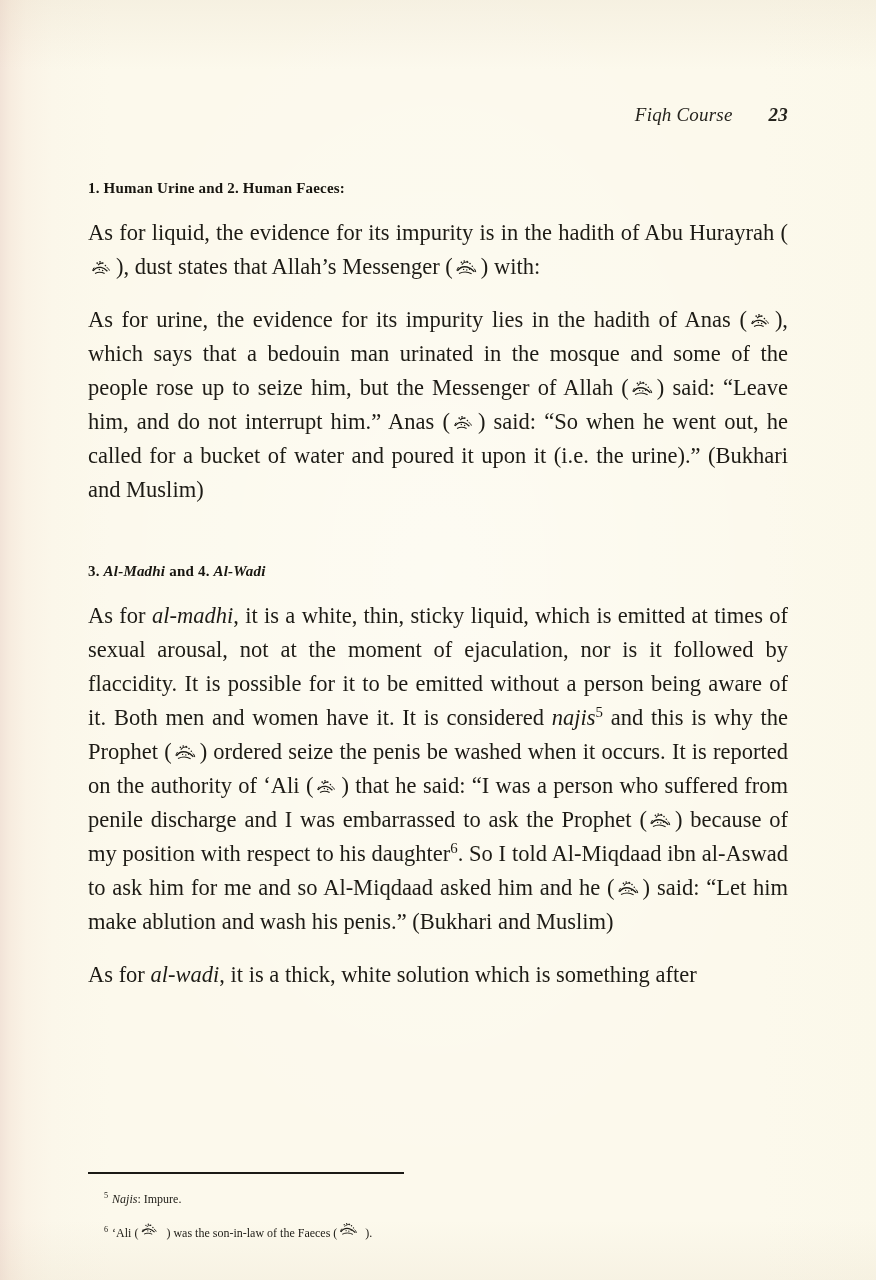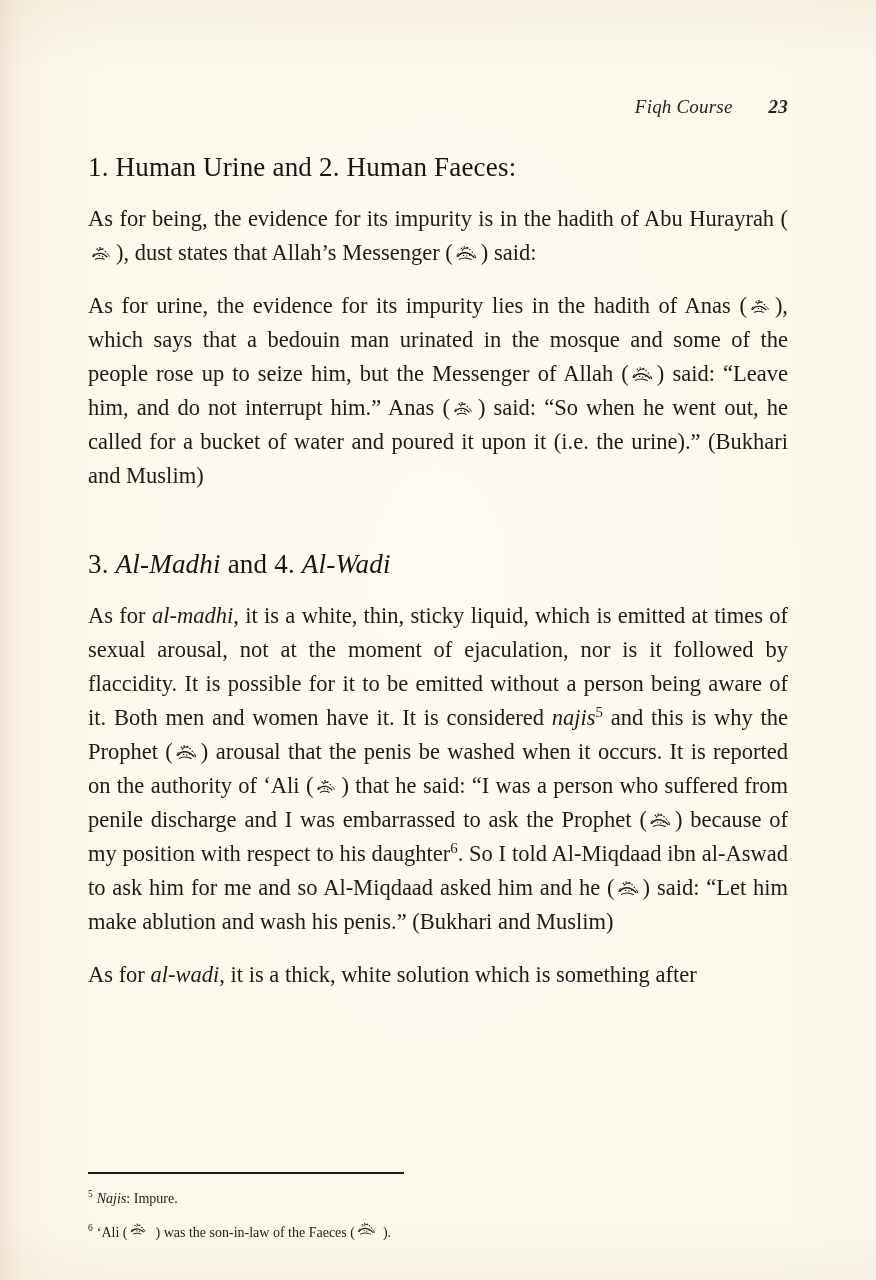--- a/index.html
+++ b/index.html
@@ -38,21 +38,21 @@
     pointer-events: none;
     background:
       radial-gradient(ellipse at 50% 45%, rgba(255,255,255,0.35) 0%, rgba(255,255,255,0) 62%),
       linear-gradient(to bottom, rgba(214,196,168,0.16) 0px, rgba(214,196,168,0) 70px),
       linear-gradient(to top, rgba(214,196,168,0.13) 0px, rgba(214,196,168,0) 60px);
   }
 
   .content {
     position: relative;
     z-index: 2;
-    padding: 0 88px 0 88px;
+    padding: 8px 88px 0 88px;
   }
 
   
   .running-head {
     padding-top: 96px;
     text-align: right;
     font-size: 19px;
     letter-spacing: 0.2px;
     height: 28px;
   }
@@ -61,23 +61,23 @@
     color: #26241e;
   }
   .running-head .folio {
     font-style: italic;
     font-weight: bold;
     margin-left: 36px;
     color: #26241e;
   }
 
   h2.section-heading {
-    font-size: 27px;
-    font-weight: normal;
-    margin: 28px 0 0 0;
+    font-size: 15px;
+    font-weight: bold;
+    margin: 48px 0 0 0;
     letter-spacing: 0.2px;
     color: #17150f;
   }
   h2.section-heading .it {
     font-style: italic;
   }
   h2.heading-2 {
     margin-top: 56px;
   }
 
@@ -130,23 +130,23 @@
     z-index: 2;
   }
   .footnote-rule {
     width: 316px;
     height: 0;
     border: 0;
     border-top: 2.2px solid #1b1a15;
     margin: 0 0 10px 0;
   }
   p.footnote {
-    font-size: 14px;
+    font-size: 12px;
     line-height: 30px;
-    margin: 0 0 4px 0;
+    margin: 0 0 4px 16px;
     color: #1d1b15;
   }
   p.footnote sup {
     font-size: 0.68em;
     vertical-align: super;
     line-height: 0;
     margin-right: 4px;
   }
 </style>
 </head>
@@ -157,21 +157,21 @@
   <div class="content">
 
     <div class="running-head">
       <span class="title">Fiqh Course</span><span class="folio">23</span>
     </div>
 
     <h2 class="section-heading">
       <span>1. Human Urine and 2. Human Faeces:</span>
     </h2>
 
-    <p class="body-text"><span>As for being, the evidence for its impurity is in the hadith of Abu Hurayrah (</span><span class="honorific"><svg width="26" height="20" viewBox="0 0 26 20">
+    <p class="body-text"><span>As for liquid, the evidence for its impurity is in the hadith of Abu Hurayrah (</span><span class="honorific"><svg width="26" height="20" viewBox="0 0 26 20">
             <g fill="#1d1b15">
               <path d="M4 13c2-3 5-4 8-3.6 2.6.4 4.6 2 6.4 3.8" stroke="#1d1b15" stroke-width="1.3" fill="none"></path>
               <path d="M6 15.4c3-1.4 6.6-1.4 9.6.2" stroke="#1d1b15" stroke-width="1.1" fill="none"></path>
               <path d="M9 7.2c1.2-1.6 3-2.4 4.8-2" stroke="#1d1b15" stroke-width="1.1" fill="none"></path>
               <circle cx="8.2" cy="5.1" r="0.85"></circle>
               <circle cx="11" cy="3.8" r="0.85"></circle>
               <circle cx="13.8" cy="5" r="0.85"></circle>
               <circle cx="16.4" cy="7.6" r="0.8"></circle>
               <circle cx="10.4" cy="11.6" r="0.75"></circle>
               <circle cx="13.6" cy="12.4" r="0.75"></circle>
@@ -187,21 +187,21 @@
               <circle cx="10.2" cy="3.1" r="0.8"></circle>
               <circle cx="13.2" cy="3.6" r="0.8"></circle>
               <circle cx="16" cy="5.6" r="0.8"></circle>
               <circle cx="18.3" cy="8.2" r="0.75"></circle>
               <circle cx="9.6" cy="11.4" r="0.7"></circle>
               <circle cx="12.8" cy="12" r="0.7"></circle>
               <circle cx="15.6" cy="11.2" r="0.7"></circle>
               <path d="M19.6 10.2c1.3 1 2 2.4 2.1 3.9" stroke="#1d1b15" stroke-width="1" fill="none"></path>
               <path d="M4.6 9c-1 1-1.6 2.3-1.7 3.6" stroke="#1d1b15" stroke-width="1" fill="none"></path>
             </g>
-          </svg></span><span>) said:</span></p>
+          </svg></span><span>) with:</span></p>
 
 
     <p class="body-text"><span>As for urine, the evidence for its impurity lies in the hadith of Anas (</span><span class="honorific"><svg width="26" height="20" viewBox="0 0 26 20">
             <g fill="#1d1b15">
               <path d="M4 13c2-3 5-4 8-3.6 2.6.4 4.6 2 6.4 3.8" stroke="#1d1b15" stroke-width="1.3" fill="none"></path>
               <path d="M6 15.4c3-1.4 6.6-1.4 9.6.2" stroke="#1d1b15" stroke-width="1.1" fill="none"></path>
               <path d="M9 7.2c1.2-1.6 3-2.4 4.8-2" stroke="#1d1b15" stroke-width="1.1" fill="none"></path>
               <circle cx="8.2" cy="5.1" r="0.85"></circle>
               <circle cx="11" cy="3.8" r="0.85"></circle>
               <circle cx="13.8" cy="5" r="0.85"></circle>
@@ -260,21 +260,21 @@
               <circle cx="10.2" cy="3.1" r="0.8"></circle>
               <circle cx="13.2" cy="3.6" r="0.8"></circle>
               <circle cx="16" cy="5.6" r="0.8"></circle>
               <circle cx="18.3" cy="8.2" r="0.75"></circle>
               <circle cx="9.6" cy="11.4" r="0.7"></circle>
               <circle cx="12.8" cy="12" r="0.7"></circle>
               <circle cx="15.6" cy="11.2" r="0.7"></circle>
               <path d="M19.6 10.2c1.3 1 2 2.4 2.1 3.9" stroke="#1d1b15" stroke-width="1" fill="none"></path>
               <path d="M4.6 9c-1 1-1.6 2.3-1.7 3.6" stroke="#1d1b15" stroke-width="1" fill="none"></path>
             </g>
-          </svg></span><span>) arousal that the penis be washed when it occurs. It is reported on the authority of ‘Ali (</span><span class="honorific"><svg width="26" height="20" viewBox="0 0 26 20">
+          </svg></span><span>) ordered seize the penis be washed when it occurs. It is reported on the authority of ‘Ali (</span><span class="honorific"><svg width="26" height="20" viewBox="0 0 26 20">
             <g fill="#1d1b15">
               <path d="M4 13c2-3 5-4 8-3.6 2.6.4 4.6 2 6.4 3.8" stroke="#1d1b15" stroke-width="1.3" fill="none"></path>
               <path d="M6 15.4c3-1.4 6.6-1.4 9.6.2" stroke="#1d1b15" stroke-width="1.1" fill="none"></path>
               <path d="M9 7.2c1.2-1.6 3-2.4 4.8-2" stroke="#1d1b15" stroke-width="1.1" fill="none"></path>
               <circle cx="8.2" cy="5.1" r="0.85"></circle>
               <circle cx="11" cy="3.8" r="0.85"></circle>
               <circle cx="13.8" cy="5" r="0.85"></circle>
               <circle cx="16.4" cy="7.6" r="0.8"></circle>
               <circle cx="10.4" cy="11.6" r="0.75"></circle>
               <circle cx="13.6" cy="12.4" r="0.75"></circle>

